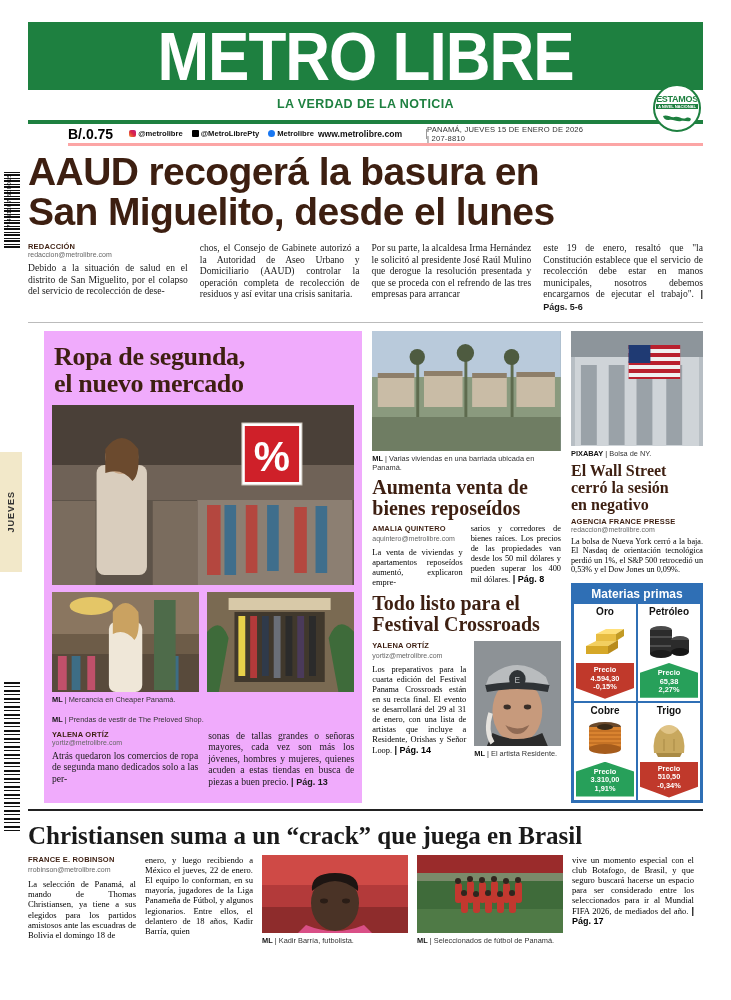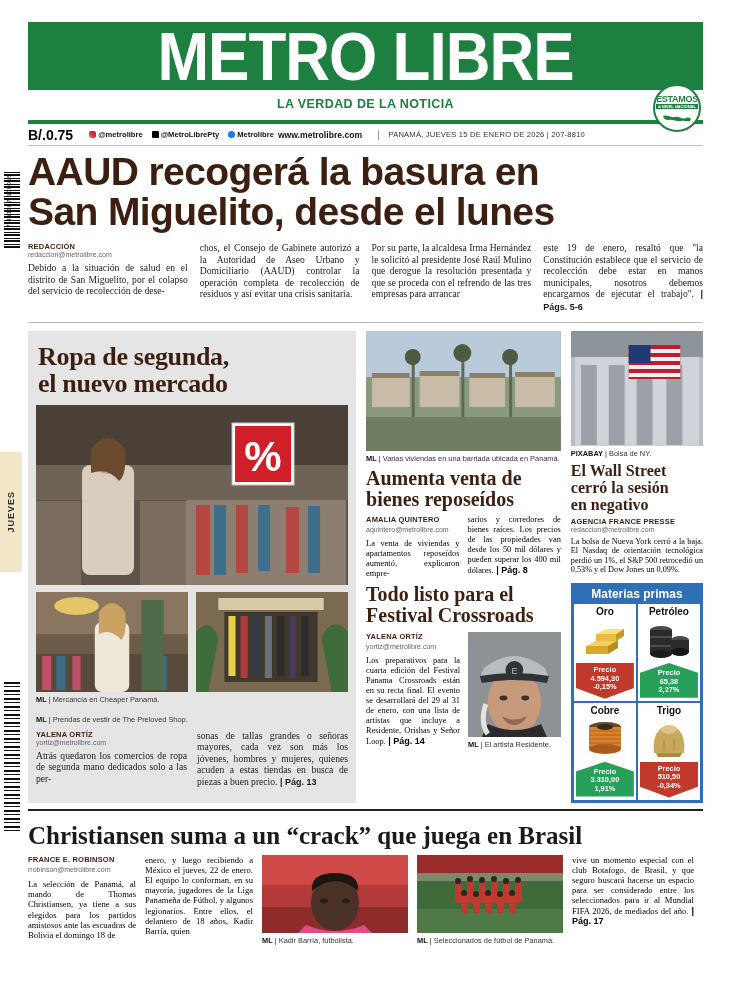--- a/index.html
+++ b/index.html
@@ -39,33 +39,33 @@
     display:flex; flex-direction:column; align-items:center; justify-content:center;
     overflow:hidden;
   }
   .estamos .e1 { font-family:"Liberation Sans",sans-serif; font-weight:bold; font-size:9px; color:#1e8040; letter-spacing:-0.3px;}
   .estamos .e2 { font-family:"Liberation Sans",sans-serif; font-weight:bold; font-size:4.2px; color:#ffffff; background:#1e8040; padding:0 2px; letter-spacing:-0.1px;}
   .estamos .e3 { width:30px; height:12px; margin-top:2px; }
   .green-rule { height:4px; background:#1e8040; margin-top:2px; }
 
   .infobar {
     display:flex; align-items:center; height:22px;
-    border-bottom:1px solid #fca5a5; font-size:9px;
+    border-bottom:3px solid #fca5a5; font-size:9px;margin-left:40px;
   }
   .price {
     font-family:"Liberation Sans", sans-serif; font-weight:bold;
     font-size:14px; padding-right:16px; color:#000;
   }
   .social { display:flex; align-items:center; gap:9px; font-family:"Liberation Sans",sans-serif; font-weight:bold; font-size:7.6px; color:#111; }
   .social .it { display:flex; align-items:center; gap:2px; }
   .sq { width:7px; height:7px; border-radius:2px; display:inline-block; }
   .sq.ig { background:linear-gradient(45deg,#f09433,#dc2743,#bc1888); }
   .sq.x  { background:#000; border-radius:1px; }
   .sq.fb { background:#1877f2; border-radius:50%; }
-  .site { font-family:"Liberation Sans",sans-serif; font-weight:bold; font-size:8.6px; color:#111; margin-left:4px; padding-right:16px; border-right:1px solid #999;}
+  .site { font-family:"Liberation Sans",sans-serif; font-weight:bold; font-size:8.6px; color:#111; margin-left:4px; padding-right:24px; border-right:1px solid #999;}
   .dateline { margin-left:auto; margin-right:118px; font-family:"Liberation Sans",sans-serif; font-size:7.6px; color:#333; letter-spacing:0.2px; }
 
   
   .barcode-top {
     position:absolute; left:6px; top:152px;
     writing-mode: vertical-rl; transform: rotate(180deg);
     font-family:"Liberation Sans",sans-serif; font-size:6px; letter-spacing:0.5px;
   }
   .bc-lines { position:absolute; left:4px; top:150px; width:16px; height:78px;
     background: repeating-linear-gradient(to bottom,#111 0 1px,#fff 1px 2px,#111 2px 4px,#fff 4px 6px); }
@@ -95,21 +95,21 @@
   .lead-col { flex:1; }
   .byline { font-family:"Liberation Sans",sans-serif; font-weight:bold; font-size:7.5px; color:#3d1f11; letter-spacing:0.2px;}
   .byline-mail { font-family:"Liberation Sans",sans-serif; font-size:7px; color:#666; margin-bottom:4px;}
   .body-txt { font-size:9.6px; line-height:11.6px; text-align:justify; color:#1a1a1a; }
   .pagref { font-family:"Liberation Sans",sans-serif; font-weight:bold; font-size:9px; }
 
   .thin-rule { border-top:1px solid #bbb; margin:8px 28px 0 28px; }
 
   
   .band { display:flex; gap:10px; padding:8px 28px 0 28px; }
-  .col-a { width:330px; background:#e5e5e5; padding:8px; }
+  .col-a { width:330px; background:#f0abfc; padding:8px;margin-left:16px; }
   .col-b { width:196px; }
   .col-c { width:133px; }
 
   .col-a h2 {
     font-family:"Liberation Serif", serif; font-weight:bold;
     font-size:26px; line-height:27px; color:#3d1f11; letter-spacing:-0.3px;
     padding:4px 2px 8px 2px;
   }
   .photo { background:#8a8f86; position:relative; overflow:hidden; }
   .ph-main { height:180px; }

